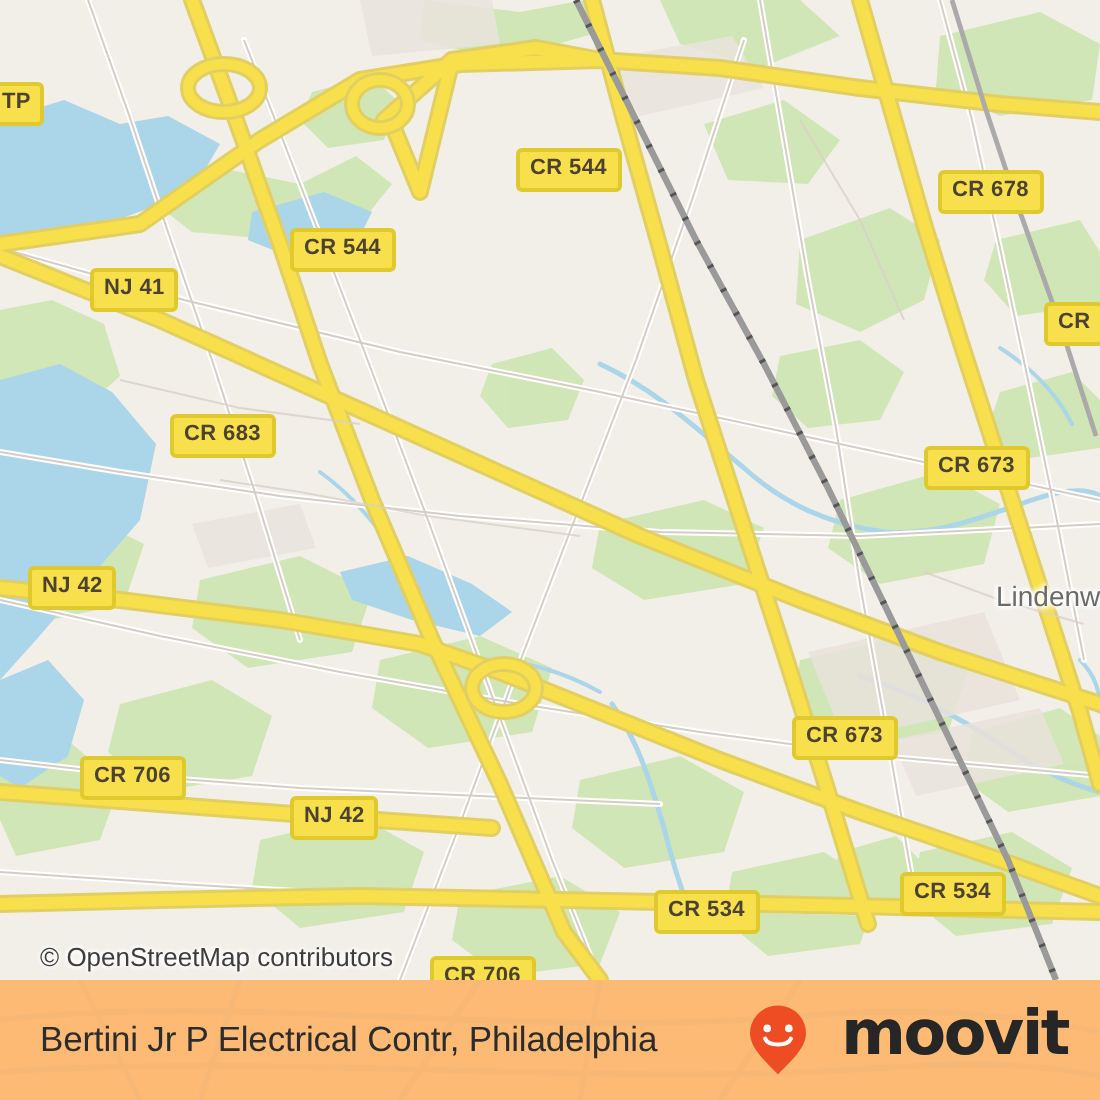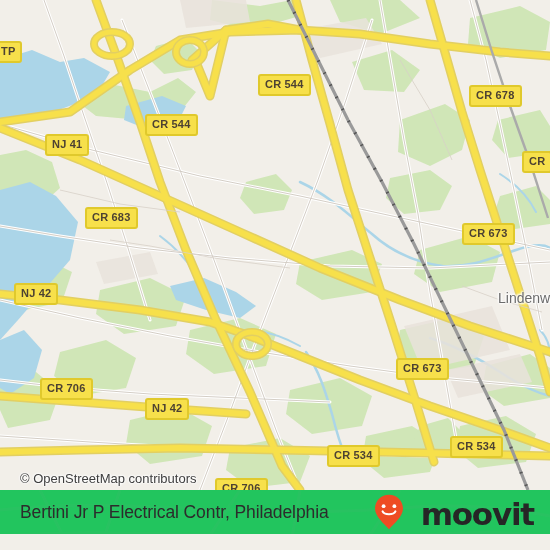--- a/index.html
+++ b/index.html
@@ -110,22 +110,22 @@
     border-right: 13px solid transparent;
     border-top: 11px solid #fcfcfc;
   }
 
   
   #bottom-bar {
     position: absolute;
     left: 0;
     top: 490px;
     width: 550px;
-    height: 44px;
-    background: #22c55e;
+    height: 60px;
+    background: #fdba74;
     overflow: hidden;
   }
   #bottom-watermark {
     position: absolute;
     left: 0; top: 0;
     width: 550px; height: 60px;
     opacity: 0.05;
   }
   #place-name {
     position: absolute;
@@ -137,21 +137,21 @@
     font-family: "Liberation Sans", sans-serif;
     white-space: nowrap;
     letter-spacing: -0.1px;
   }
   #moovit-logo {
     position: absolute;
     right: 16px;
     top: 50%;
     transform: translateY(-50%);
     display: flex;
-    align-items: flex-end;
+    align-items: flex-start;
     gap: 17px;
   }
   #moovit-wordmark {
     font-size: 31px;
     font-weight: bold;
     color: #262626;
     font-family: "DejaVu Sans", sans-serif;
     letter-spacing: -1.2px;
     line-height: 1;
   }

